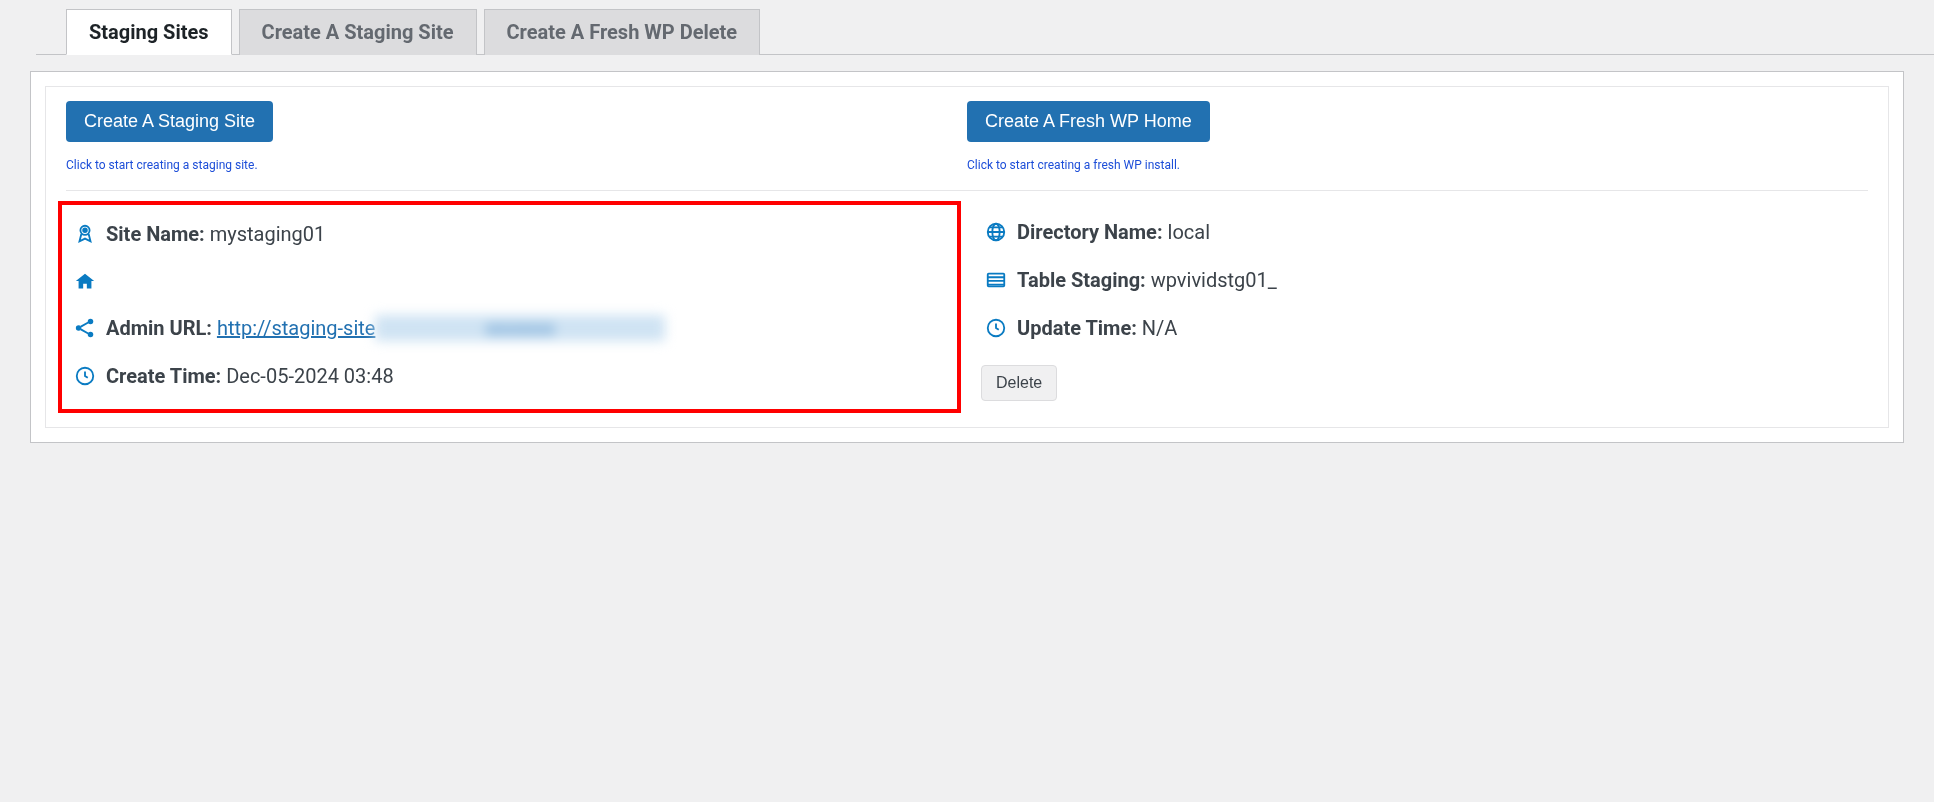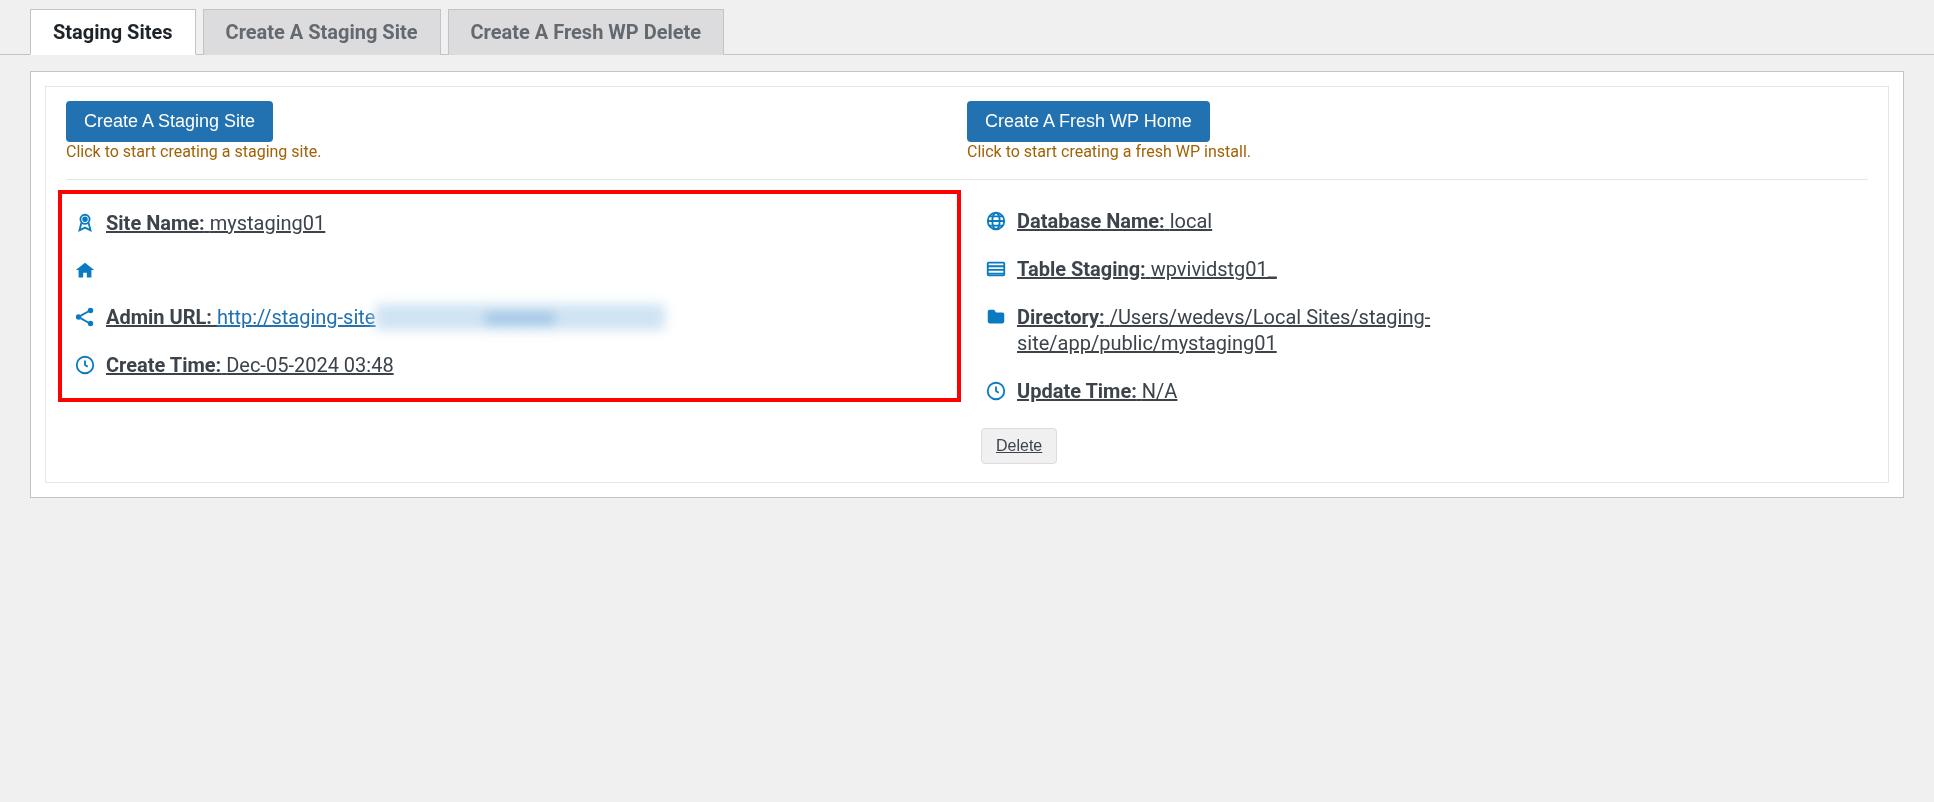--- a/index.html
+++ b/index.html
@@ -12,20 +12,21 @@
     font-size: 14px;
   }
   .wrap {
     padding: 0;
   }
   .tabs {
     display: flex;
     gap: 7px;
     padding: 8px 0 0 30px;
     border-bottom: 1px solid #c3c4c7;
+    margin-left: 36px;
   }
   .tab {
     background: #dcdcde;
     border: 1px solid #c3c4c7;
     border-bottom: none;
     padding: 10px 22px;
     font-size: 20px;
     font-weight: 700;
     color: #646970;
     cursor: pointer;
@@ -66,29 +67,29 @@
     background: #2271b1;
     color: #fff;
     border: none;
     border-radius: 4px;
     padding: 10px 18px;
     font-size: 18px;
     font-weight: 500;
     cursor: pointer;
   }
   .helper {
-    font-size: 16px;
-    color: #a16207;
+    margin-top: 16px;
+    font-size: 12px;
+    color: #1d4ed8;
   }
   .details-row {
     display: grid;
     grid-template-columns: 1fr 1fr;
     gap: 12px;
     padding-top: 18px;
-    text-decoration: underline;
   }
   .highlight-box {
     border: 4px solid #ff0000;
     padding: 16px 12px;
     margin-left: -8px;
     margin-top: -8px;
   }
   .info-line {
     display: flex;
     align-items: flex-start;
@@ -242,49 +243,38 @@
           <div style="padding:10px 12px;">
             <div class="info-line">
               <span class="ic">
                 <svg viewBox="0 0 24 24" width="22" height="22" fill="none" stroke="currentColor" stroke-width="2">
                   <circle cx="12" cy="12" r="9"></circle>
                   <ellipse cx="12" cy="12" rx="4" ry="9"></ellipse>
                   <path d="M3 12h18M5 7h14M5 17h14"></path>
                 </svg>
               </span>
               <span>
-                <span class="lbl">Database Name:</span>
+                <span class="lbl">Directory Name:</span>
                 <span class="val">local</span>
               </span>
             </div>
 
             <div class="info-line">
               <span class="ic">
                 <svg viewBox="0 0 24 24" width="22" height="22" fill="currentColor">
                   <rect x="3" y="5" width="18" height="14" rx="1" fill="none" stroke="currentColor" stroke-width="2"></rect>
                   <path d="M3 9h18M3 13h18M3 17h18" stroke="currentColor" stroke-width="2"></path>
                 </svg>
               </span>
               <span>
                 <span class="lbl">Table Staging:</span>
                 <span class="val">wpvividstg01_</span>
               </span>
             </div>
 
-            <div class="info-line">
-              <span class="ic">
-                <svg viewBox="0 0 24 24" width="22" height="22" fill="currentColor">
-                  <path d="M3 6a2 2 0 012-2h5l2 3h7a2 2 0 012 2v8a2 2 0 01-2 2H5a2 2 0 01-2-2V6z"></path>
-                </svg>
-              </span>
-              <span style="max-width:480px;">
-                <span class="lbl">Directory:</span>
-                <span class="val">/Users/wedevs/Local Sites/staging-site/app/public/mystaging01</span>
-              </span>
-            </div>
 
             <div class="info-line">
               <span class="ic">
                 <svg viewBox="0 0 24 24" width="22" height="22" fill="none" stroke="currentColor" stroke-width="2">
                   <circle cx="12" cy="12" r="9"></circle>
                   <path d="M12 7v5l3 2"></path>
                 </svg>
               </span>
               <span>
                 <span class="lbl">Update Time:</span>

